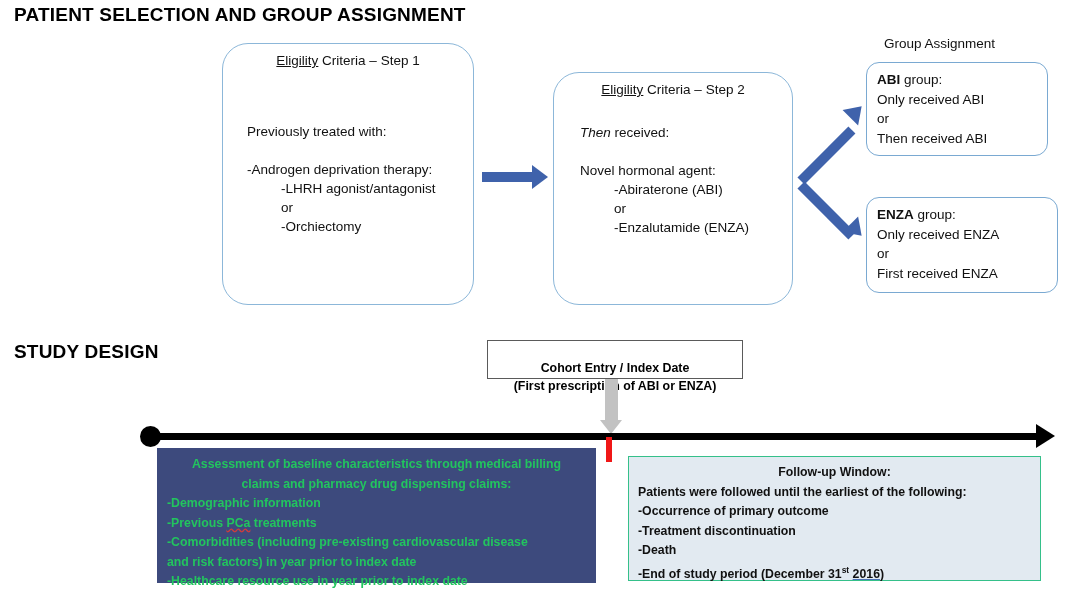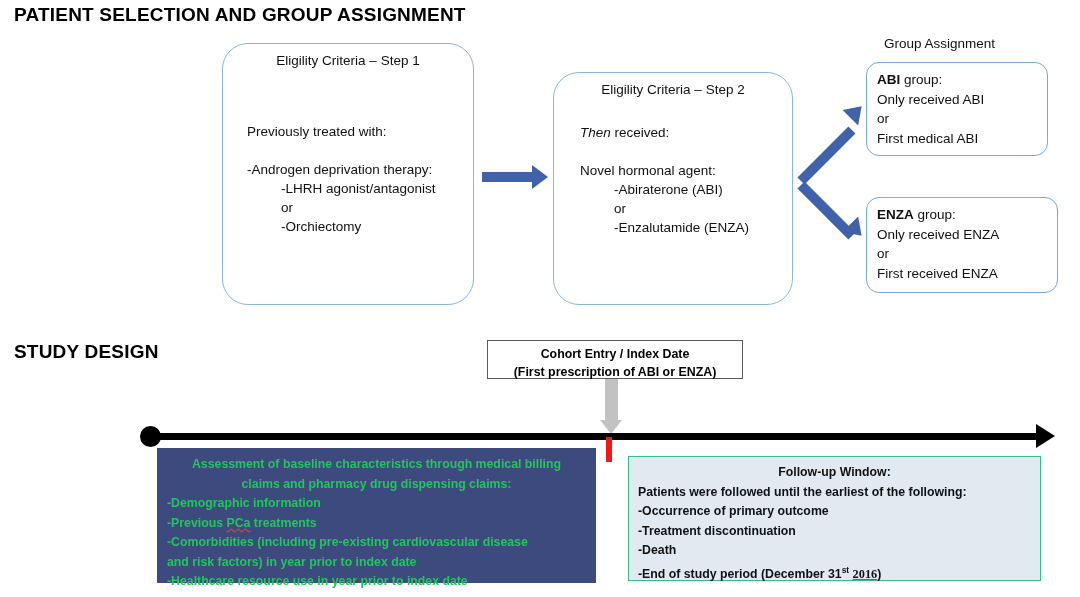--- a/index.html
+++ b/index.html
@@ -33,20 +33,21 @@
     background:#ffffff;
     box-sizing:border-box;
   }
   .round-box .bx-head{
     text-align:center;
     font-size:13.5px;
     padding-top:9px;
     color:#111;
   }
   .round-box .bx-head .udl{
+    text-decoration:underline;
     text-decoration-color:#111;
   }
   .round-box .bx-body{
     font-size:13.5px;
     line-height:19px;
     color:#111;
   }
   .bx-body .ind{padding-left:34px;display:block;}
   .bx-body .ind2{padding-left:34px;display:block;}
   .it{font-style:italic;}
@@ -105,21 +106,21 @@
     border-left:11px solid transparent;border-right:11px solid transparent;
     border-top:16px solid #3f62ab;
     transform:rotate(-45deg);
   }
 
   
   #cohort-box{
     position:absolute;left:487px;top:340px;width:256px;height:39px;
     border:1.3px solid #5a5a5a;background:#fff;box-sizing:border-box;
     text-align:center;font-size:12.4px;font-weight:bold;line-height:18px;
-    padding-top:4px;color:#000;
+    padding-top:18px;color:#000;
   }
   #cohort-stem{
     position:absolute;left:605px;top:379px;width:13px;height:46px;
     background:#c2c2c2;
   }
   #cohort-stem-head{
     position:absolute;left:600px;top:420px;width:0;height:0;
     border-left:11px solid transparent;border-right:11px solid transparent;
     border-top:14px solid #c2c2c2;
   }
@@ -148,21 +149,21 @@
     text-decoration-color:#d23b3b;
   }
   #followup-box{
     position:absolute;left:628px;top:456px;width:413px;height:125px;
     background:#e2eaf1;border:1.6px solid #35c08a;box-sizing:border-box;
     color:#111;font-size:12.3px;font-weight:bold;line-height:19.5px;
     padding:6px 9px 0 9px;
   }
   #followup-box .ctr{text-align:center;display:block;}
   sup{font-size:8.5px;vertical-align:super;}
-  .lnk{text-decoration:underline;text-decoration-color:#4a6fb5;font-family:Liberation Serif, serif;}
+  .lnk{text-decoration:underline;text-decoration-color:#4a6fb5;}
 </style>
 </head>
 <body>
 
 <div class="canvas">
 
   <div class="section-title" id="title-patient">PATIENT SELECTION AND GROUP ASSIGNMENT</div>
 
   <div class="round-box" id="box-step1">
     <div class="bx-head">
@@ -197,21 +198,21 @@
   <div id="head-up"></div>
   <div class="diag" id="diag-dn"></div>
   <div id="head-dn"></div>
 
   <div id="group-assign-label">Group Assignment</div>
 
   <div class="grp-box" id="box-abi">
     <b>ABI</b><span> group:</span><br>
     <span>Only received ABI</span><br>
     <span>or</span><br>
-    <span>First medical ABI</span>
+    <span>Then received ABI</span>
   </div>
 
   <div class="grp-box" id="box-enza">
     <b>ENZA</b><span> group:</span><br>
     <span>Only received ENZA</span><br>
     <span>or</span><br>
     <span>First received ENZA</span>
   </div>
 
   <div class="section-title" id="title-study">STUDY DESIGN</div>

